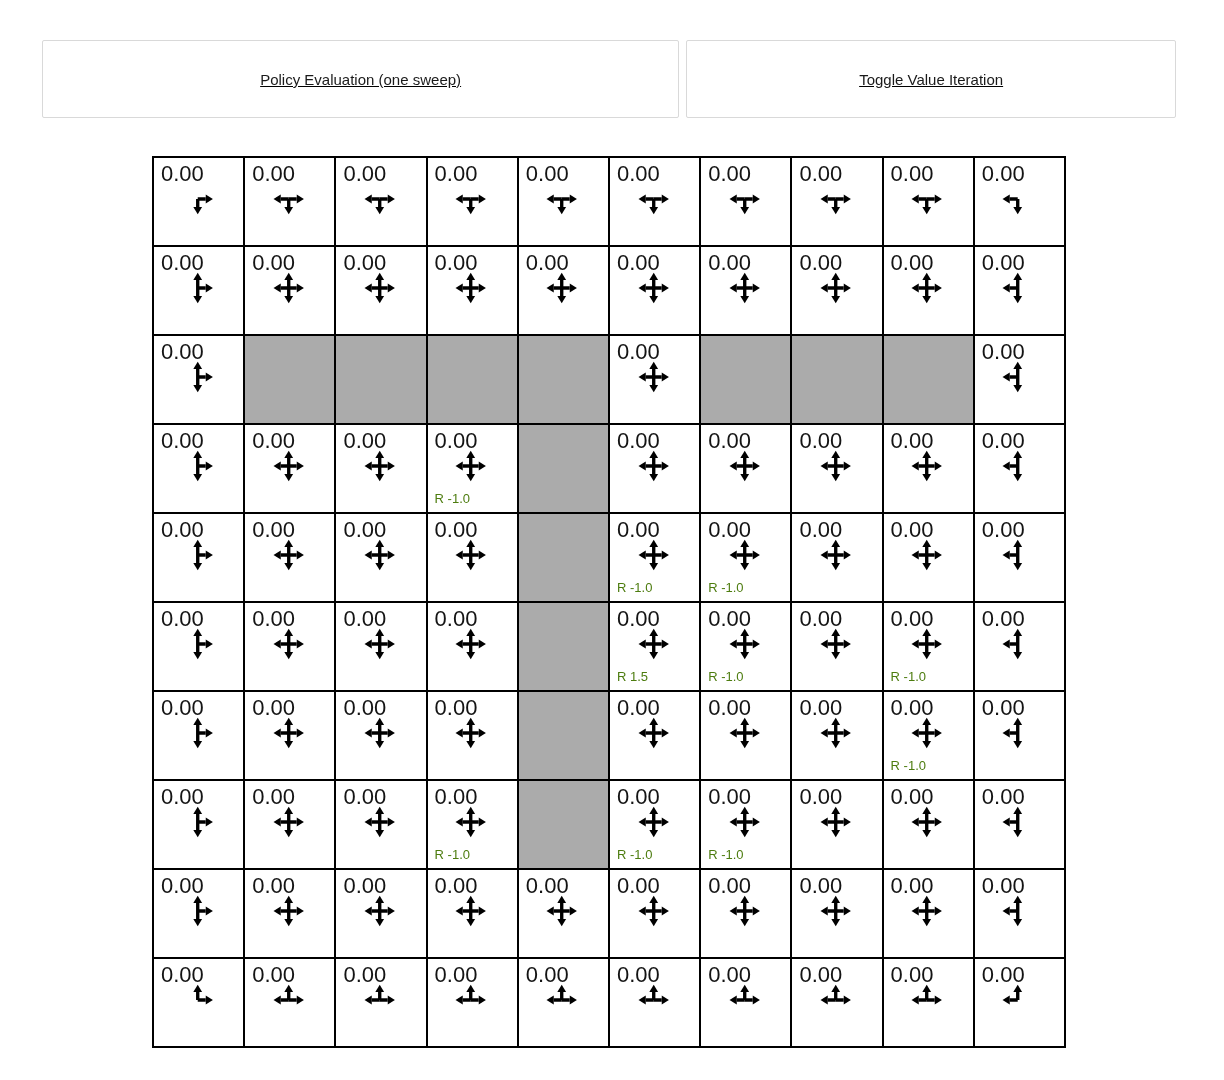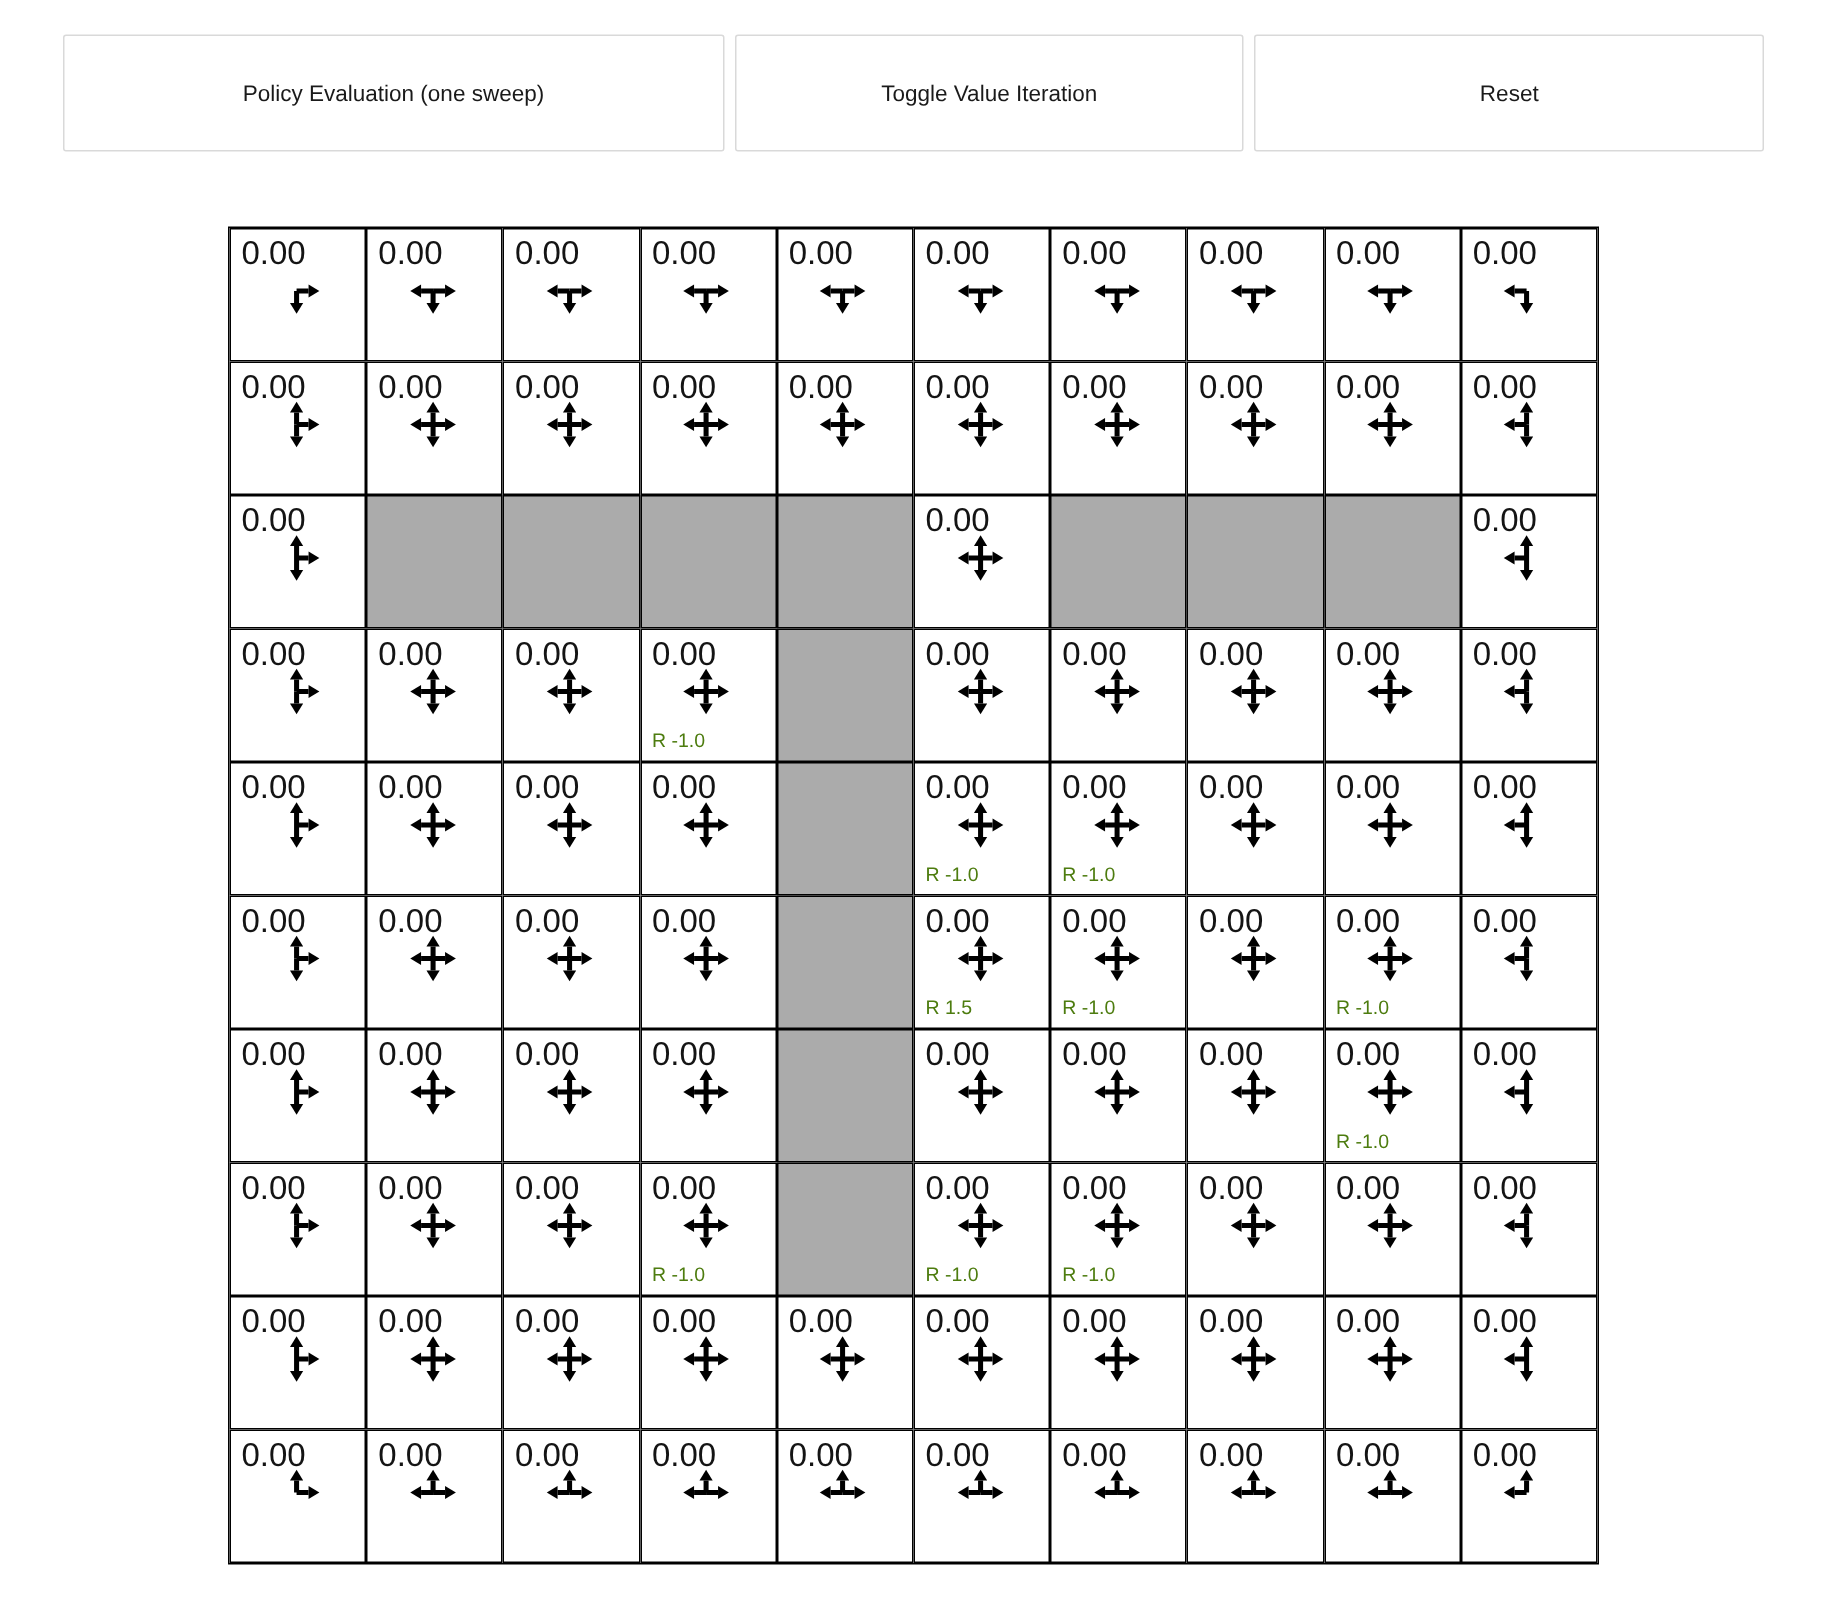--- a/index.html
+++ b/index.html
@@ -1,39 +1,38 @@
 <!DOCTYPE html>
 <html><head>
 <meta charset="utf-8">
 <style>
   html,body{margin:0;padding:0;background:#ffffff;}
   body{width:1224px;height:1080px;font-family:"Liberation Sans",sans-serif;overflow:hidden;}
-  .toolbar{display:flex;gap:7px;margin:23px 48px 0 42px;}
+  .toolbar{display:flex;gap:7px;margin:40px 48px 0 42px;text-decoration:underline;}
   .btn{height:78px;background:#ffffff;border:1px solid #d9d9d9;border-radius:2px;
        font-size:15px;color:#1a1a1a;cursor:pointer;flex:1;
        font-family:"Liberation Sans",sans-serif;}
   .btn-wide{flex:1.31;}
-  .grid{margin:50px 0 0 152px;width:912px;display:grid;
+  .grid{margin:38px 0 0 152px;width:912px;display:grid;
         grid-template-columns:repeat(10,1fr);grid-template-rows:repeat(10,89px);
         border:1px solid #000;}
   .cell{position:relative;border:1px solid #000;background:#ffffff;}
   .cell.wall{background:#ababab;}
   .value{position:absolute;top:3px;left:7px;font-size:22px;color:#141414;}
   .glyph{position:absolute;top:25px;left:50%;transform:translateX(-54%);
          width:32px;height:32px;}
   .glyph svg{width:100%;height:100%;display:block;}
   .reward{position:absolute;bottom:6px;left:7px;font-size:13px;color:#4d7c0f;}
 </style>
 </head>
 <body>
 
 <div class="toolbar">
   <button class="btn btn-wide">Policy Evaluation (one sweep)</button>
   <button class="btn">Toggle Value Iteration</button>
-  <button class="btn">Reset</button>
 </div>
 
 <div class="grid" id="grid">
     <div class="cell">
       <span class="value">0.00</span>
       <div class="glyph">
         <svg viewBox="0 0 40 40">
           <line x1="20" y1="20" x2="30" y2="20" stroke="#000" stroke-width="4.2"></line>
           <polygon points="39,20 30,25.5 30,14.5" fill="#000"></polygon>
           <line x1="20" y1="20" x2="20" y2="30" stroke="#000" stroke-width="4.2"></line>

